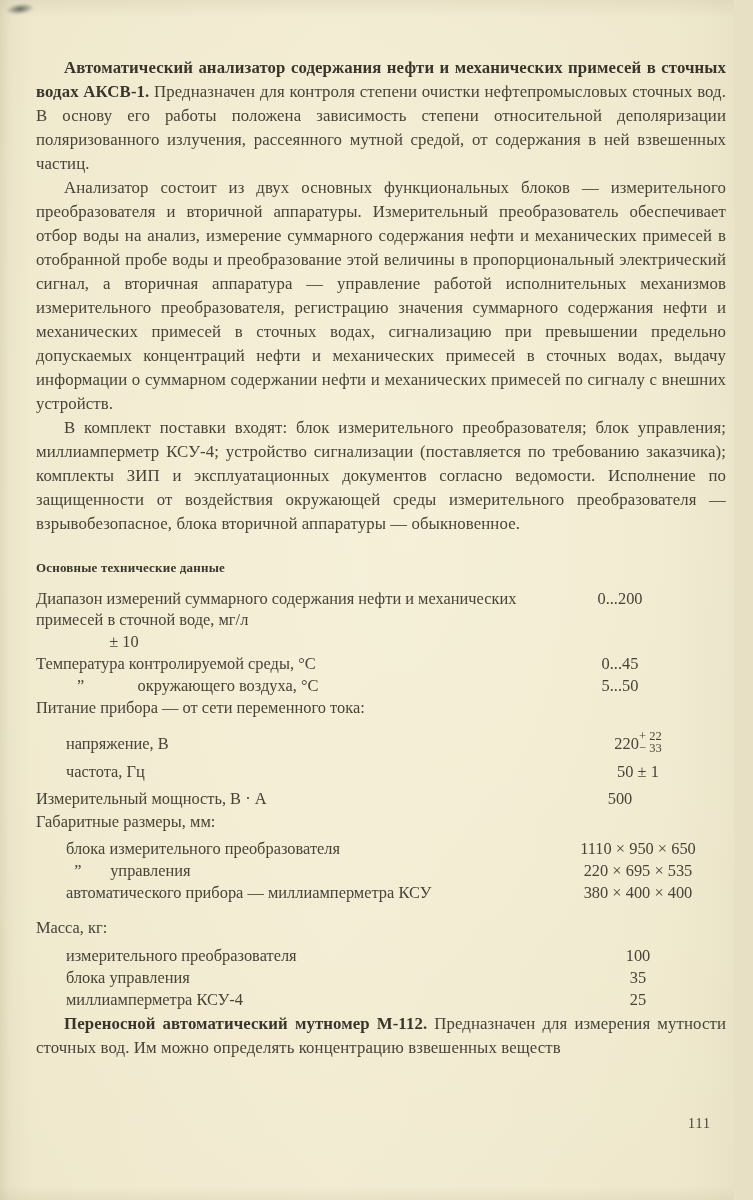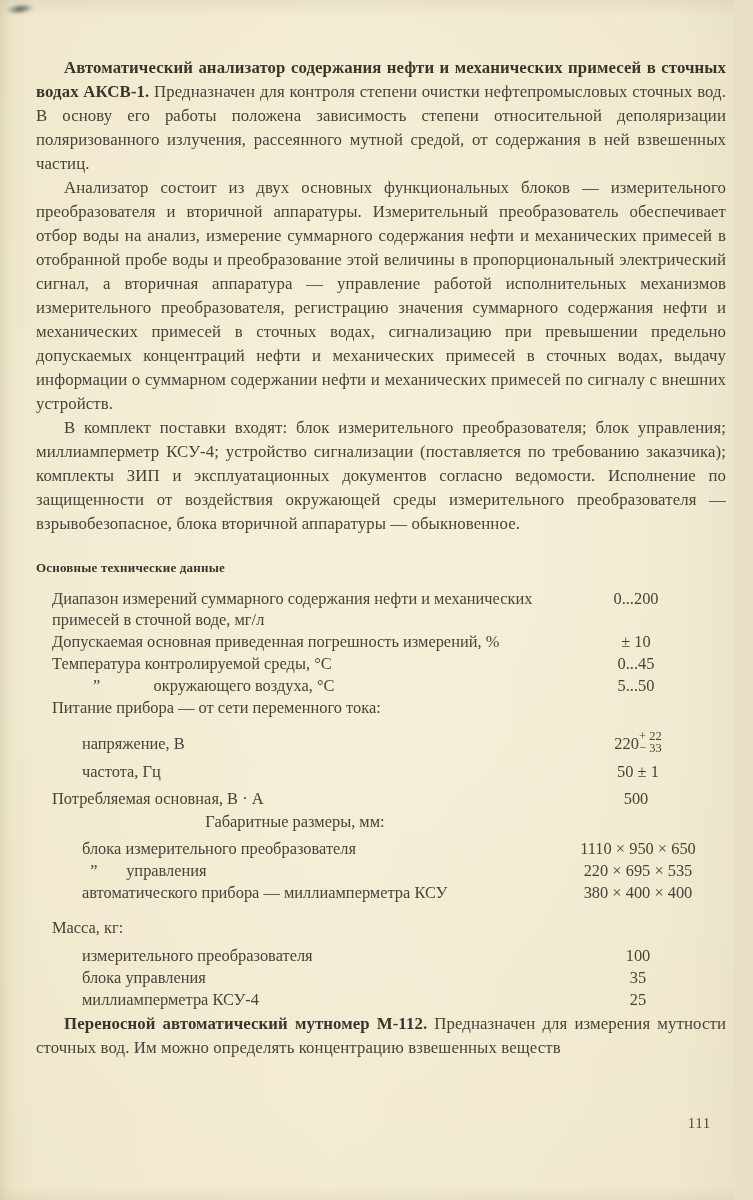--- a/index.html
+++ b/index.html
@@ -52,21 +52,20 @@
   .section-heading{
     margin:24px 0 13px 0;
     font-size:13px;
     font-weight:bold;
     color:var(--ink-bold);
     letter-spacing:.2px;
   }
   .spec-list{
     font-size:16.4px;
     line-height:20.5px;
-    margin-left:16px;
   }
   .spec-row{
     display:flex;
     align-items:flex-start;
     margin:1.5px 0;
   }
   .spec-label{
     flex:1 1 auto;
     padding-right:10px;
     max-width:486px;
@@ -115,21 +114,20 @@
     </p>
 
     <div class="section-heading">Основные технические данные</div>
 
     <div class="spec-list">
         <div class="spec-row">
     <span class="spec-label">Диапазон измерений суммарного содержания нефти и механических примесей в сточной воде, мг/л</span>
     <span class="spec-value">0...200</span>
   </div>
         <div class="spec-row">
-    <span class="spec-label">Допускаемая основная приведенная погрешность измерений, %</span>
     <span class="spec-value">± 10</span>
   </div>
         <div class="spec-row">
     <span class="spec-label">Температура контролируемой среды, °С</span>
     <span class="spec-value">0...45</span>
   </div>
         <div class="spec-row">
     <span class="spec-label">          ”             окружающего воздуха, °С</span>
     <span class="spec-value">5...50</span>
   </div>
@@ -142,24 +140,24 @@
     <span class="spec-value"><span>220</span><span class="pm-stack">
               <span>+ 22</span>
               <span>− 33</span>
             </span></span>
   </div>
         <div class="spec-row indent" style="margin-top: 7px; gap: 35px;">
     <span class="spec-label">частота, Гц</span>
     <span class="spec-value">50 ± 1</span>
   </div>
         <div class="spec-row" style="margin-top: 7px;">
-    <span class="spec-label">Потребляемая основная, В · А</span>
+    <span class="spec-label">Измерительный мощность, В · А</span>
     <span class="spec-value">500</span>
   </div>
-        <div class="spec-row" style="margin-top: 2px; text-align: center;">
+        <div class="spec-row" style="margin-top: 2px;">
     <span class="spec-label">Габаритные размеры, мм:</span>
     <span class="spec-value"></span>
   </div>
         <div class="spec-row indent" style="margin-top: 7px;">
     <span class="spec-label">блока измерительного преобразователя</span>
     <span class="spec-value">1110 × 950 × 650</span>
   </div>
         <div class="spec-row indent">
     <span class="spec-label">  ”       управления</span>
     <span class="spec-value">220 × 695 × 535</span>

